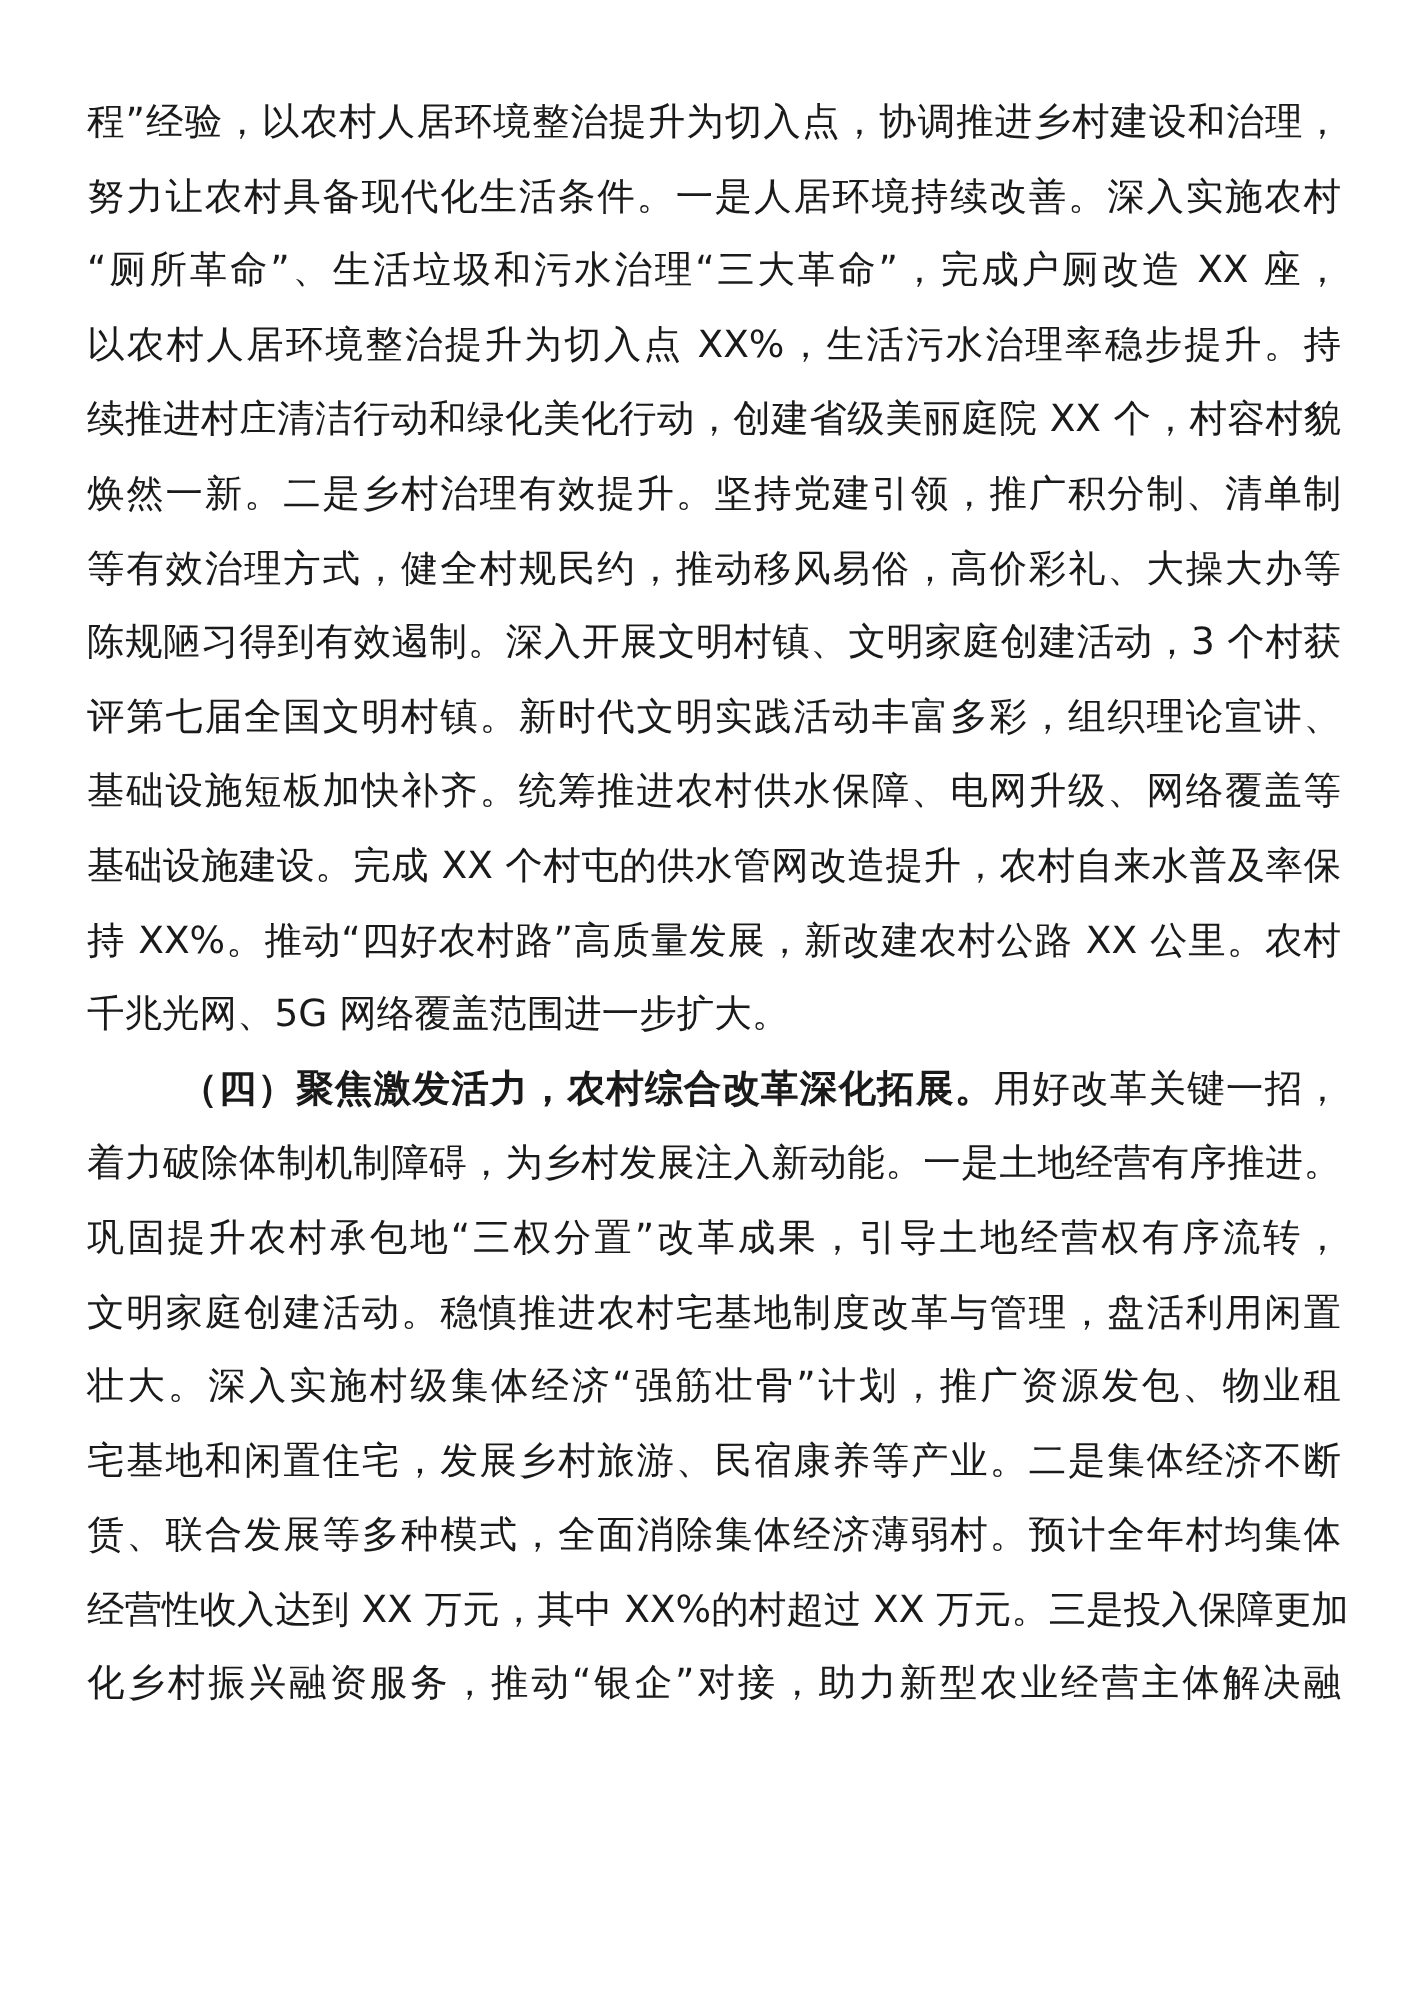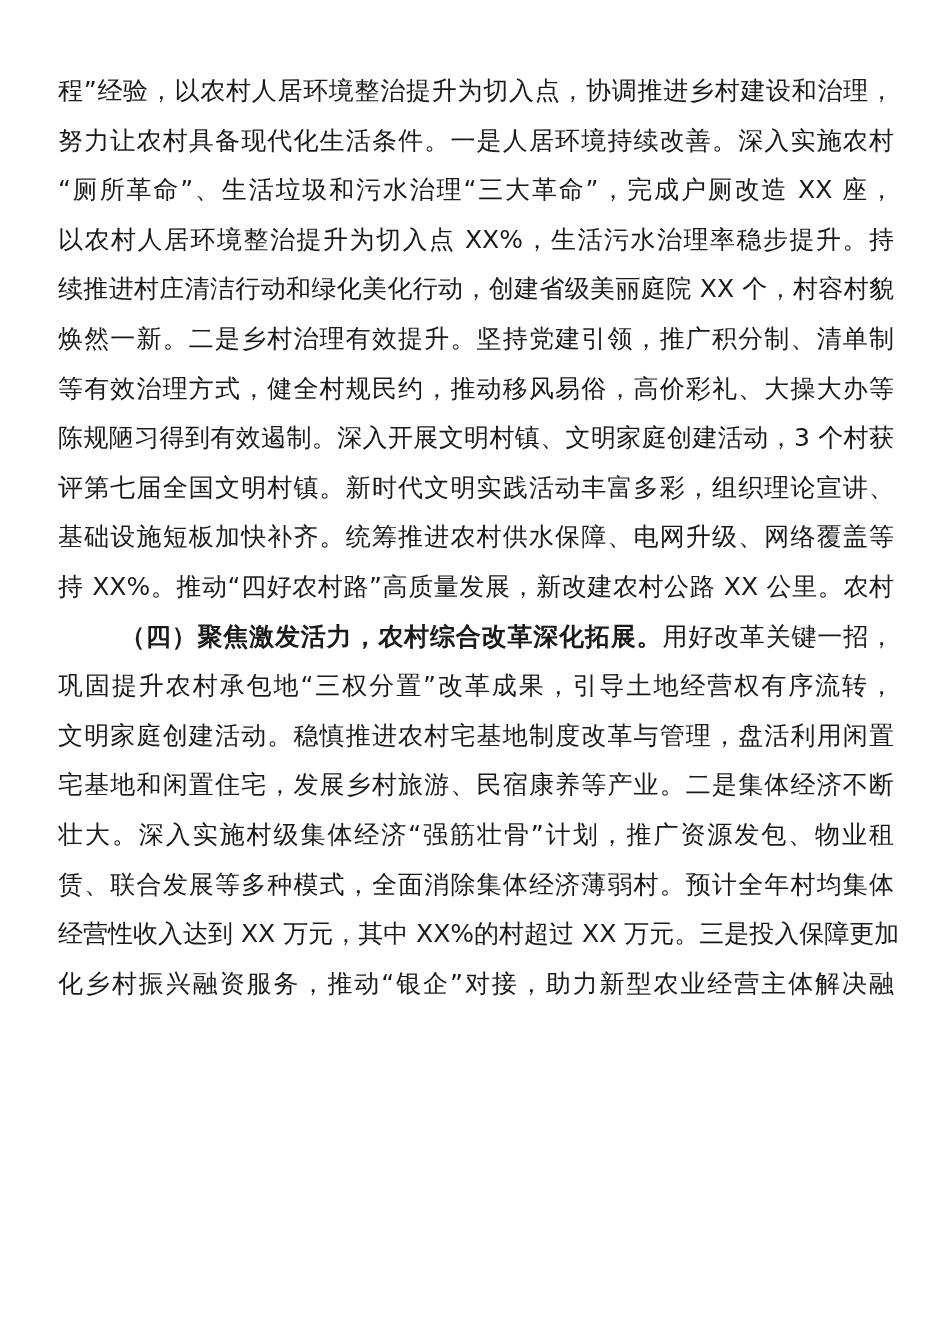--- a/index.html
+++ b/index.html
@@ -11,21 +11,21 @@
       width: 950px;
       height: 1344px;
       position: relative;
       overflow: hidden;
       font-family: "DejaVu Sans", "Liberation Sans", sans-serif;
       color: #1a1a1a;
     }
     .page {
       position: absolute;
       left: 58px;
-      top: 66px;
+      top: 56px;
       width: 836px;
     }
     .line {
       height: 49.6px;
       line-height: 49.6px;
       font-size: 25px;
       white-space: nowrap;
       text-align: justify;
       text-align-last: justify;
       letter-spacing: 0px;
@@ -48,26 +48,29 @@
     <div class="line">程”经验，以农村人居环境整治提升为切入点，协调推进乡村建设和治理，</div>
     <div class="line">努力让农村具备现代化生活条件。一是人居环境持续改善。深入实施农村</div>
     <div class="line">“厕所革命”、生活垃圾和污水治理“三大革命”，完成户厕改造 XX 座，</div>
     <div class="line">以农村人居环境整治提升为切入点 XX%，生活污水治理率稳步提升。持</div>
     <div class="line">续推进村庄清洁行动和绿化美化行动，创建省级美丽庭院 XX 个，村容村貌</div>
     <div class="line">焕然一新。二是乡村治理有效提升。坚持党建引领，推广积分制、清单制</div>
     <div class="line">等有效治理方式，健全村规民约，推动移风易俗，高价彩礼、大操大办等</div>
     <div class="line">陈规陋习得到有效遏制。深入开展文明村镇、文明家庭创建活动，3 个村获</div>
     <div class="line">评第七届全国文明村镇。新时代文明实践活动丰富多彩，组织理论宣讲、</div>
     <div class="line">基础设施短板加快补齐。统筹推进农村供水保障、电网升级、网络覆盖等</div>
+    <div class="line">基础设施建设。完成 XX 个村屯的供水管网改造提升，农村自来水普及率保</div>
     <div class="line">持 XX%。推动“四好农村路”高质量发展，新改建农村公路 XX 公里。农村</div>
+    <div class="line last">千兆光网、5G 网络覆盖范围进一步扩大。</div>
   </div>
 
   <div>
     <div class="line indent"><span class="bold">（四）聚焦激发活力，农村综合改革深化拓展。</span><span>用好改革关键一招，</span></div>
+    <div class="line">着力破除体制机制障碍，为乡村发展注入新动能。一是土地经营有序推进。</div>
     <div class="line">巩固提升农村承包地“三权分置”改革成果，引导土地经营权有序流转，</div>
     <div class="line">文明家庭创建活动。稳慎推进农村宅基地制度改革与管理，盘活利用闲置</div>
+    <div class="line">壮大。深入实施村级集体经济“强筋壮骨”计划，推广资源发包、物业租</div>
     <div class="line">宅基地和闲置住宅，发展乡村旅游、民宿康养等产业。二是集体经济不断</div>
-    <div class="line">壮大。深入实施村级集体经济“强筋壮骨”计划，推广资源发包、物业租</div>
     <div class="line">赁、联合发展等多种模式，全面消除集体经济薄弱村。预计全年村均集体</div>
     <div class="line">经营性收入达到 XX 万元，其中 XX%的村超过 XX 万元。三是投入保障更加</div>
     <div class="line">化乡村振兴融资服务，推动“银企”对接，助力新型农业经营主体解决融</div>
   </div>
 </div>
 
 </body></html>

